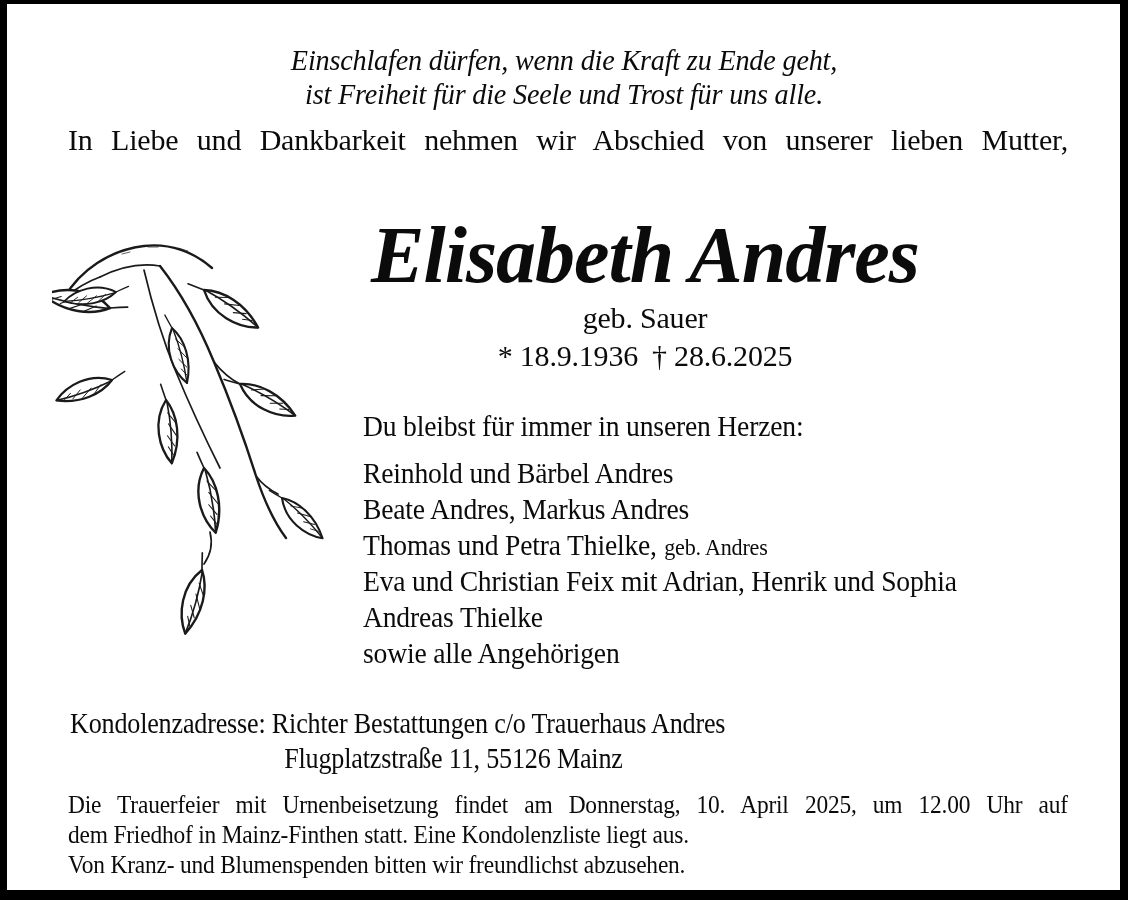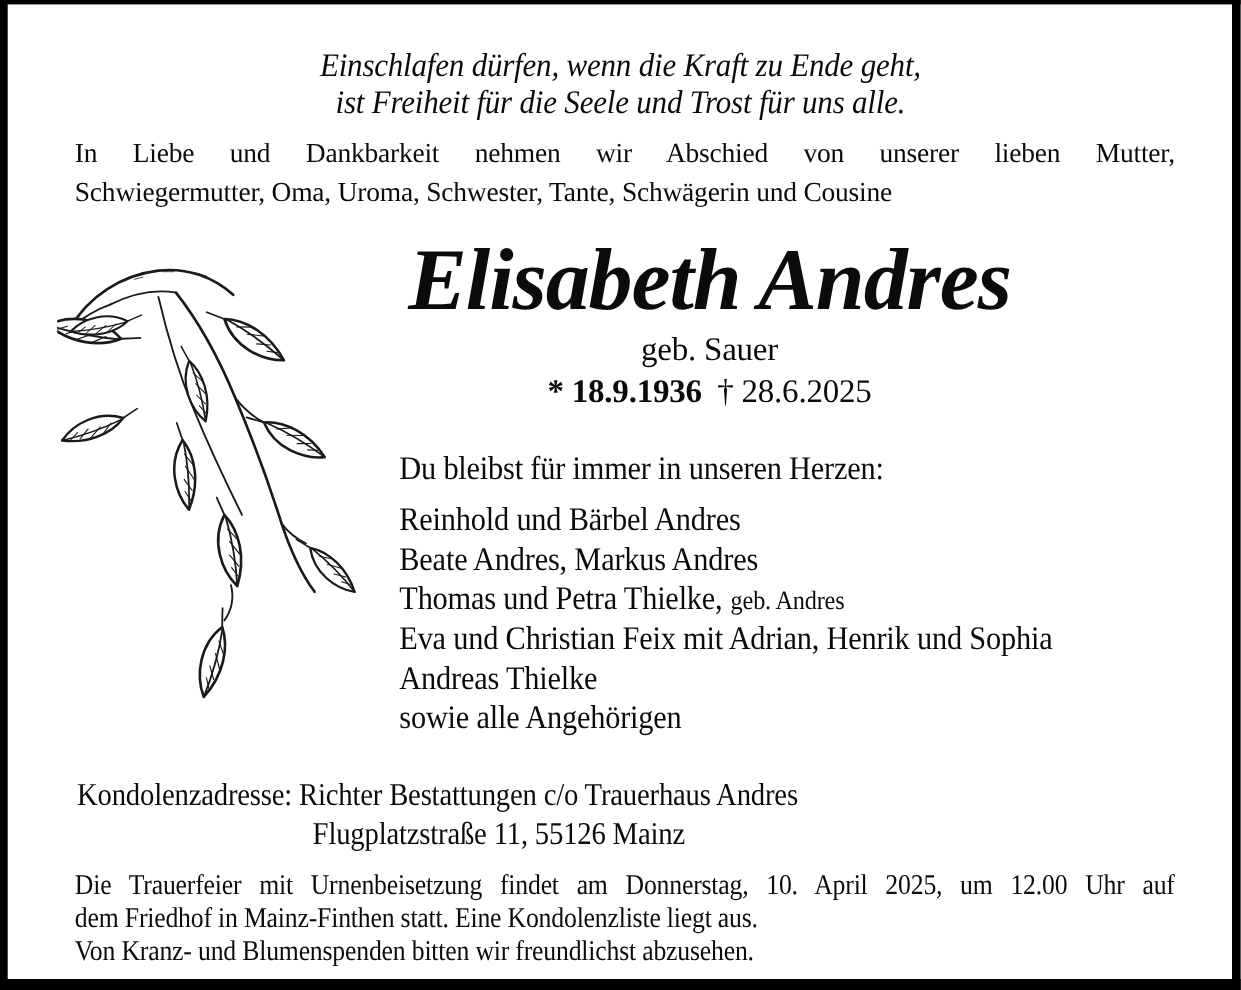--- a/index.html
+++ b/index.html
@@ -17,38 +17,38 @@
   .frame-right{left:1120px;top:0;width:8px;height:900px;}
   .frame-bottom{left:0;top:890px;width:1128px;height:10px;}
 
   .quote{
     left:0;top:43px;width:1128px;text-align:center;
     font-style:italic;font-size:30px;line-height:34px;
     transform:scaleX(0.94);transform-origin:50% 0;
   }
   .intro{
     left:68px;top:122px;width:1000px;
-    font-size:25px;line-height:36px;
+    font-size:30px;line-height:36px;
   }
   .just-last{text-align:justify;text-align-last:justify;}
 
   .name{
     left:160px;top:215px;width:970px;text-align:center;
     font-size:80px;line-height:80px;font-weight:bold;font-style:italic;
     letter-spacing:-1px;white-space:nowrap;
   }
   .maiden{
     left:160px;top:303px;width:970px;text-align:center;
     font-size:30px;line-height:30px;
   }
   .dates{
     left:160px;top:341px;width:970px;text-align:center;
     font-size:30px;line-height:30px;
   }
-  .dates .birth{margin-right:14px;font-weight:bold;}
+  .dates .birth{margin-right:14px;}
 
   .farewell-block{
     left:363px;top:408px;width:760px;
     font-size:30px;line-height:36px;
     transform:scaleX(0.92);transform-origin:left top;
   }
   .mourners{margin-top:11px;}
   .mourners .row{height:36px;line-height:36px;white-space:nowrap;}
   .mourners .suffix{font-size:24px;margin-left:8px;}
 
@@ -81,21 +81,20 @@
 <div class="frame frame-right"></div>
 <div class="frame frame-bottom"></div>
 
 <div class="abs quote">
   <div>Einschlafen dürfen, wenn die Kraft zu Ende geht,</div>
   <div>ist Freiheit für die Seele und Trost für uns alle.</div>
 </div>
 
 <div class="abs intro">
   <div class="just-last">In Liebe und Dankbarkeit nehmen wir Abschied von unserer lieben Mutter,</div>
-  <div>Schwiegermutter, Oma, Uroma, Schwester, Tante, Schwägerin und Cousine</div>
 </div>
 
 <svg class="abs illust" width="285" height="405" viewBox="0 0 285 405" aria-hidden="true">
   <defs>
     <g id="leaf">
       <path class="lv" d="M0 0 Q-5 4 -9 7"></path>
       <path class="lf" d="M0 0 C7 -11 22 -19 40 -18 C33 -6 17 4 0 0 Z"></path>
       <path class="lv" d="M1 -1 C13 -8 27 -14 40 -18"></path>
       <path class="lv2" d="M8 -4 L13 -12 M15 -7 L21 -15 M23 -9 L28 -16 M30 -12 L34 -17"></path>
     </g>

